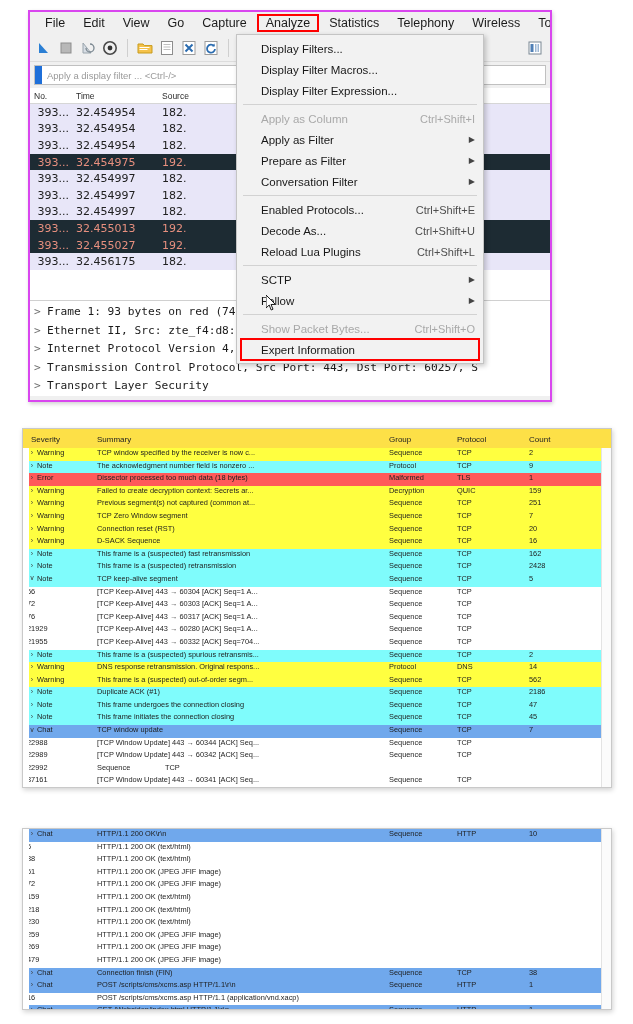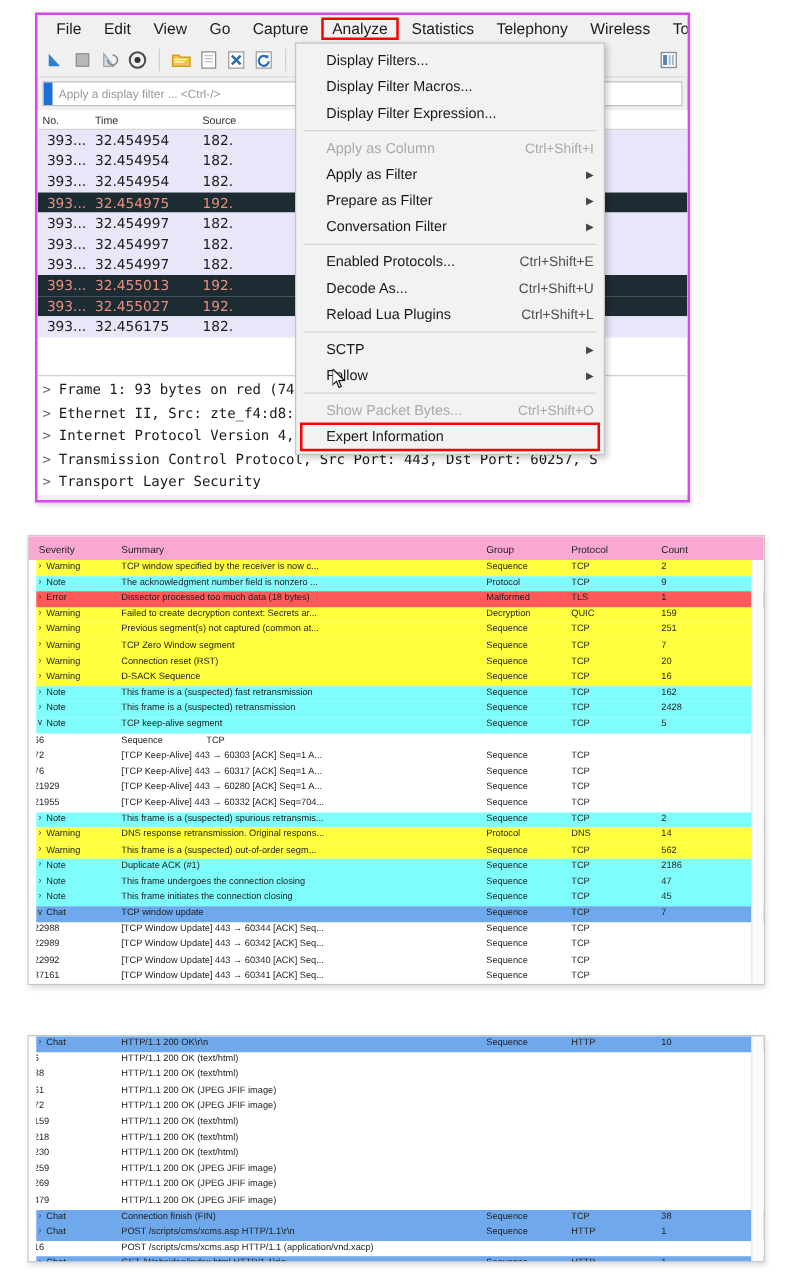--- a/index.html
+++ b/index.html
@@ -107,21 +107,21 @@
   }
   
   #win-http{
     position:absolute;left:22px;top:828px;width:588px;height:180px;
     background:#ffffff;border:1px solid #c9c9c9;
     box-shadow:1px 2px 5px rgba(0,0,0,.18);overflow:hidden;
   }
 
   .ei-head{
     display:flex;height:17px;align-items:center;font-size:8px;color:#222;
-    background:#f9a8d4;padding-top:2px;
+    background:#fde047;padding-top:2px;
   }
   .ei-head div{box-sizing:border-box;padding-left:2px;white-space:nowrap;overflow:hidden;}
   .w-sev{width:72px;padding-left:8px!important;}
   .w-sum{width:292px;}
   .w-grp{width:68px;}
   .w-pro{width:72px;}
   .w-cnt{flex:1;}
 
   .ei-row{
     display:flex;height:12.6px;align-items:flex-start;font-size:7.4px;color:#1d1d1d;
@@ -526,20 +526,21 @@
           </div>
           <div class="w-sum">TCP keep-alive segment</div>
           <div class="w-grp">Sequence</div>
           <div class="w-pro">TCP</div>
           <div class="w-cnt">5</div>
         </div>
         <div class="ei-row plain child">
           <div class="w-sev">
             <span class="sevtxt">66</span>
           </div>
+          <div class="w-sum">[TCP Keep-Alive] 443 → 60304 [ACK] Seq=1 A...</div>
           <div class="w-grp">Sequence</div>
           <div class="w-pro">TCP</div>
           <div class="w-cnt"></div>
         </div>
         <div class="ei-row plain child">
           <div class="w-sev">
             <span class="sevtxt">72</span>
           </div>
           <div class="w-sum">[TCP Keep-Alive] 443 → 60303 [ACK] Seq=1 A...</div>
           <div class="w-grp">Sequence</div>
@@ -658,21 +659,20 @@
           </div>
           <div class="w-sum">[TCP Window Update] 443 → 60342 [ACK] Seq...</div>
           <div class="w-grp">Sequence</div>
           <div class="w-pro">TCP</div>
           <div class="w-cnt"></div>
         </div>
         <div class="ei-row plain child">
           <div class="w-sev">
             <span class="sevtxt">22992</span>
           </div>
-          <div class="w-sum">[TCP Window Update] 443 → 60340 [ACK] Seq...</div>
           <div class="w-grp">Sequence</div>
           <div class="w-pro">TCP</div>
           <div class="w-cnt"></div>
         </div>
         <div class="ei-row plain child">
           <div class="w-sev">
             <span class="sevtxt">37161</span>
           </div>
           <div class="w-sum">[TCP Window Update] 443 → 60341 [ACK] Seq...</div>
           <div class="w-grp">Sequence</div>

